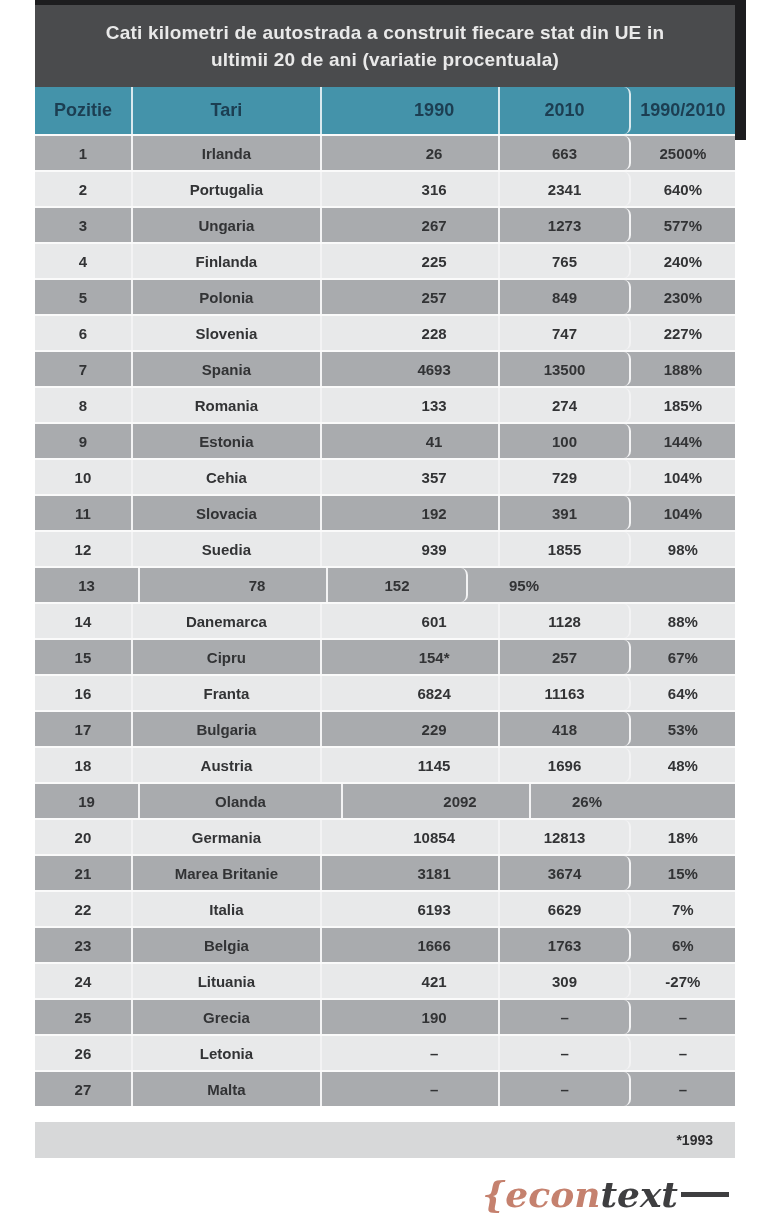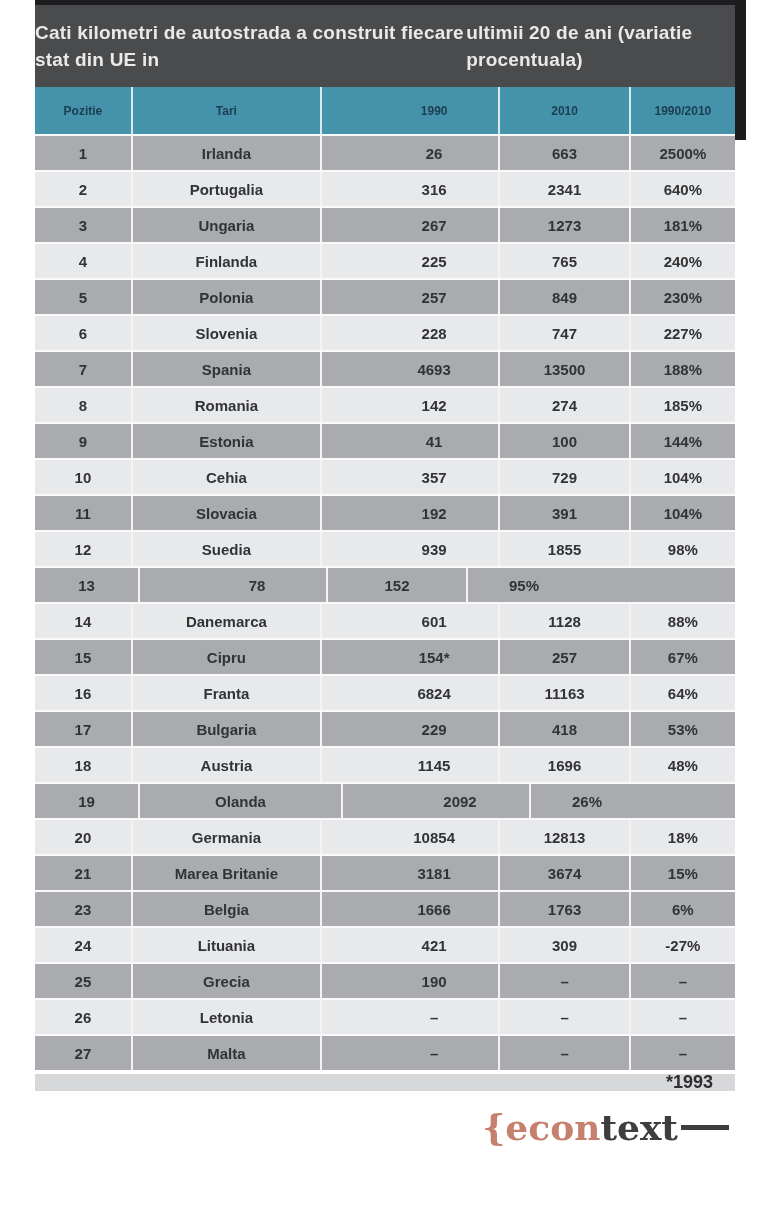--- a/index.html
+++ b/index.html
@@ -6,44 +6,44 @@
   body{
     width:764px;height:1213px;background:#ffffff;
     font-family:"Liberation Sans",sans-serif;font-weight:700;
     position:relative;overflow:hidden;
   }
   .edge-top{position:absolute;top:0;left:35px;width:711px;height:6px;background:#1d1d1f;}
   .edge-right{position:absolute;top:0;left:735px;width:11px;height:140px;background:#1d1d1f;}
   .sheet{position:absolute;top:5px;left:35px;width:700px;}
   .title{
     background:var(--title-bg,#4a4b4d);color:#e9e9e9;height:82px;
-    display:flex;flex-direction:row;align-items:center;justify-content:center;
+    display:flex;flex-direction:column;align-items:center;justify-content:center;
     font-size:19px;line-height:27px;letter-spacing:.2px;
   }
   .header-row{
     display:flex;height:47px;background:var(--header-bg,#4493aa);
-    color:#1c3e52;font-size:12px;
+    color:#1c3e52;font-size:18px;
   }
   .header-row .cell{border-right:2px solid rgba(255,255,255,.8);}
   .row{display:flex;height:34px;border-top:2px solid #fafafa;color:#323335;font-size:15px;}
   .row.odd{background:var(--row-odd,#a9abae);}
   .row.even{background:var(--row-even,#e8e9ea);}
   .cell{display:flex;align-items:center;justify-content:center;box-sizing:border-box;}
   .row .cell{border-right:2px solid #f3f3f4;}
   .col0{width:15%;}
   .col1{width:29%;}
   .col2{width:20%;margin-left:48px;}
-  .col3{width:20%;}
+  .col3{width:20%;border-radius:7px;}
   .col4{width:16%;border-right:none !important;}
   .footnote-row{
-    background:var(--footnote-bg,#d7d8d9);height:17px;margin-top:4px;
+    background:var(--footnote-bg,#d7d8d9);height:36px;margin-top:16px;
     display:flex;align-items:center;justify-content:flex-end;
-    padding-right:22px;font-size:18px;color:#2e2e30;
-  }
-  .logo-row{margin-top:16px;text-align:right;padding-right:6px;}
+    padding-right:22px;font-size:14px;color:#2e2e30;
+  }
+  .logo-row{margin-top:16px;text-align:right;padding-right:6px;font-style:italic;}
   .logo{
     display:inline-block;font-family:"DejaVu Serif",serif;font-weight:700;
     font-size:36px;line-height:40px;white-space:nowrap;
   }
   .logo-brace,.logo-econ{color:var(--logo-accent,#c5816e);}
   .logo-text{color:var(--logo-dark,#3e3e40);}
   .logo-dash{
     display:inline-block;width:48px;height:5px;margin-left:3px;
     background:var(--logo-dark,#3e3e40);vertical-align:middle;
     transform:translateY(-4px);
@@ -82,21 +82,21 @@
         <div class="cell col1">Portugalia</div>
         <div class="cell col2">316</div>
         <div class="cell col3">2341</div>
         <div class="cell col4">640%</div>
       </div>
       <div class="row odd">
         <div class="cell col0">3</div>
         <div class="cell col1">Ungaria</div>
         <div class="cell col2">267</div>
         <div class="cell col3">1273</div>
-        <div class="cell col4">181%</div>
+        <div class="cell col4">577%</div>
       </div>
       <div class="row even">
         <div class="cell col0">4</div>
         <div class="cell col1">Finlanda</div>
         <div class="cell col2">225</div>
         <div class="cell col3">765</div>
         <div class="cell col4">240%</div>
       </div>
       <div class="row odd">
         <div class="cell col0">5</div>
@@ -115,21 +115,21 @@
       <div class="row odd">
         <div class="cell col0">7</div>
         <div class="cell col1">Spania</div>
         <div class="cell col2">4693</div>
         <div class="cell col3">13500</div>
         <div class="cell col4">188%</div>
       </div>
       <div class="row even">
         <div class="cell col0">8</div>
         <div class="cell col1">Romania</div>
-        <div class="cell col2">142</div>
+        <div class="cell col2">133</div>
         <div class="cell col3">274</div>
         <div class="cell col4">185%</div>
       </div>
       <div class="row odd">
         <div class="cell col0">9</div>
         <div class="cell col1">Estonia</div>
         <div class="cell col2">41</div>
         <div class="cell col3">100</div>
         <div class="cell col4">144%</div>
       </div>
@@ -208,20 +208,27 @@
         <div class="cell col3">12813</div>
         <div class="cell col4">18%</div>
       </div>
       <div class="row odd">
         <div class="cell col0">21</div>
         <div class="cell col1">Marea Britanie</div>
         <div class="cell col2">3181</div>
         <div class="cell col3">3674</div>
         <div class="cell col4">15%</div>
       </div>
+      <div class="row even">
+        <div class="cell col0">22</div>
+        <div class="cell col1">Italia</div>
+        <div class="cell col2">6193</div>
+        <div class="cell col3">6629</div>
+        <div class="cell col4">7%</div>
+      </div>
       <div class="row odd">
         <div class="cell col0">23</div>
         <div class="cell col1">Belgia</div>
         <div class="cell col2">1666</div>
         <div class="cell col3">1763</div>
         <div class="cell col4">6%</div>
       </div>
       <div class="row even">
         <div class="cell col0">24</div>
         <div class="cell col1">Lituania</div>

